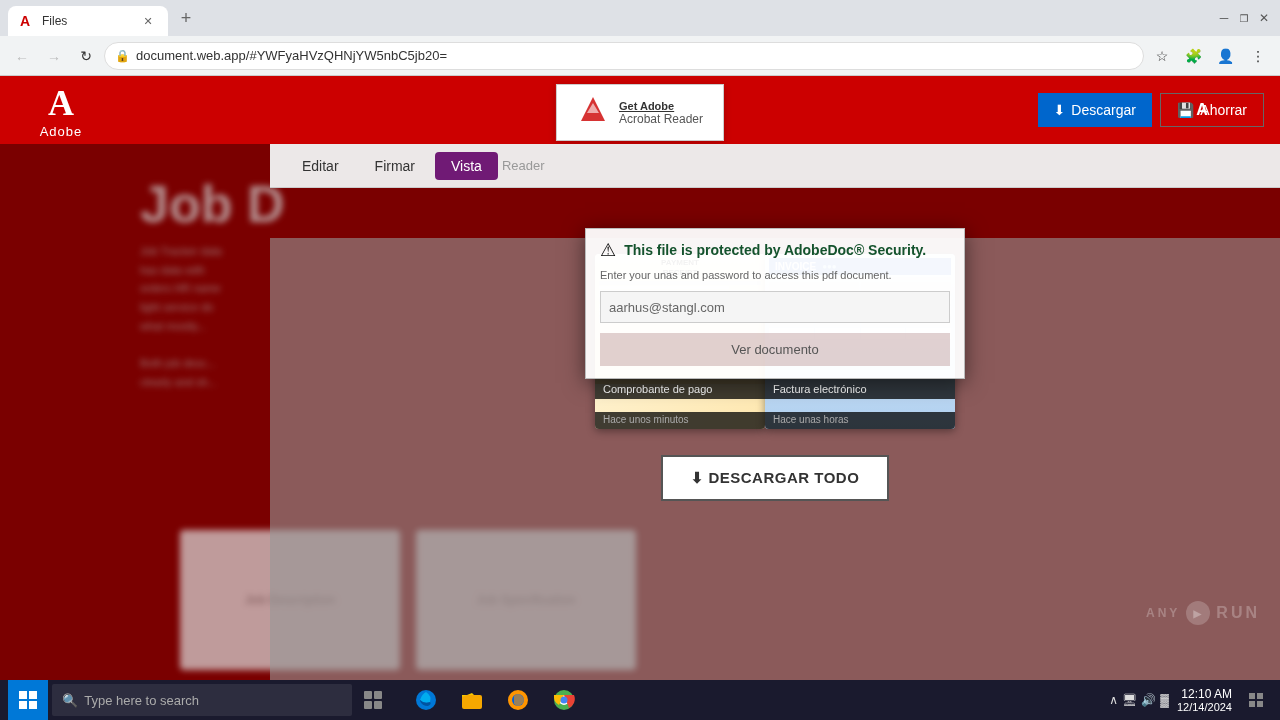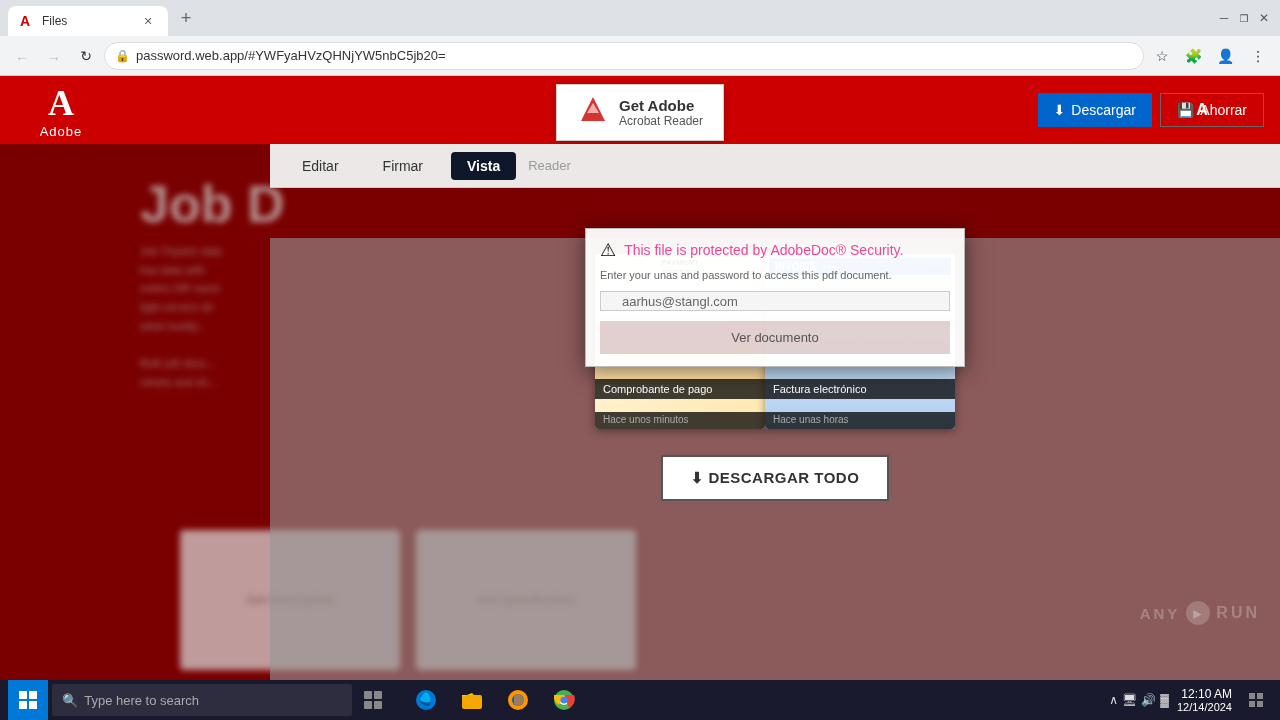--- a/index.html
+++ b/index.html
@@ -25,21 +25,21 @@
     .adobe-logo-text { color: white; font-size: 13px; font-weight: 400; letter-spacing: 1px; }
     .adobe-a { font-size: 36px; color: white; font-weight: 900; font-family: 'Georgia', serif; }
 
     
     .acrobat-banner { position: absolute; left: 50%; transform: translateX(-50%); top: 8px; background: white; border: 1px solid #ccc; padding: 8px 20px; display: flex; align-items: center; gap: 10px; box-shadow: 0 2px 8px rgba(0,0,0,0.2); }
     .acrobat-banner-icon { color: #cc0000; font-size: 28px; }
 
     
     .bg-content { position: absolute; top: 0; left: 0; width: 100%; height: 100%; filter: blur(4px); padding: 20px; }
     .adobe-toolbar-btn { padding: 6px 16px; border: none; background: transparent; font-size: 14px; color: #333; cursor: pointer; border-radius: 4px; }
-    .adobe-toolbar-btn.active { background: #0f172a; color: white; font-weight: bold; }
+    .adobe-toolbar-btn.active { background: #701a75; color: white; }
 
     
     .doc-cards { display: flex; justify-content: center; margin-bottom: 16px; }
     .doc-card { width: 170px; background: white; border-radius: 4px; overflow: hidden; position: relative; box-shadow: 0 2px 8px rgba(0,0,0,0.3); }
     .doc-card-label { background: rgba(0,0,0,0.75); color: white; font-size: 11px; padding: 4px 8px; position: absolute; bottom: 30px; left: 0; right: 0; }
     .doc-card-time { background: rgba(0,0,0,0.75); color: #aaa; font-size: 10px; padding: 2px 8px 4px; position: absolute; bottom: 0; left: 0; right: 0; }
     .email-field { width: 100%; height: 32px; border: 1px solid #ccc; padding: 0 8px; font-size: 13px; margin-bottom: 6px; background: #f5f5f5; color: #666; }
 
     
     .download-all-section { text-align: center; padding: 10px 0; }
@@ -96,21 +96,21 @@
     <div style="width:16px;height:16px;display:flex;align-items:center;justify-content:center;font-size:12px;color:#555;cursor:pointer;">✕</div>
   </div>
 </div>
 
 <div class="browser-controls">
   <button class="nav-btn disabled">←</button>
   <button class="nav-btn disabled">→</button>
   <button class="nav-btn">↻</button>
   <div class="address-bar">
     <span class="lock-icon">🔒</span>
-    <span style="font-size:13px;color:#333;">password.web.app/#YWFyaHVzQHNjYW5nbC5jb20=</span>
+    <span style="font-size:13px;color:#333;">document.web.app/#YWFyaHVzQHNjYW5nbC5jb20=</span>
   </div>
   <div class="browser-actions">
     <button class="nav-btn">☆</button>
     <button class="nav-btn">🧩</button>
     <button class="nav-btn">👤</button>
     <button class="nav-btn">⋮</button>
   </div>
 </div>
 
 <div class="adobe-header">
@@ -121,21 +121,21 @@
 
   <div class="acrobat-banner">
     <span class="acrobat-banner-icon" style="color:#cc0000;">
       <svg width="32" height="32" viewBox="0 0 32 32">
         <rect width="32" height="32" fill="white"></rect>
         <path d="M16 4 L28 28 L4 28 Z" fill="#cc0000" opacity="0.8"></path>
         <path d="M10 20 L22 20 L16 10 Z" fill="white" opacity="0.6"></path>
       </svg>
     </span>
     <div>
-      <div style="font-size:15px;font-weight:700;color:#333;">Get Adobe</div>
+      <div style="font-size:11px;font-weight:700;color:#333;text-decoration:underline;">Get Adobe</div>
       <div style="font-size:12px;color:#555;">Acrobat Reader</div>
     </div>
   </div>
 
   <div style="position:absolute; right:60px; top:50%; transform:translateY(-50%);">
     <div style="width:36px;height:36px;background:#cc0000;display:flex;align-items:center;justify-content:center;">
       <span style="color:white;font-weight:900;font-size:16px;">A</span>
     </div>
   </div>
 
@@ -158,21 +158,21 @@
     <div style="color:#aaa; font-size:11px; line-height:1.7; max-width:300px; margin-left:120px; margin-top:8px;">
       Job Tracker data<br>has data with<br>orders HR name<br>light service do<br>what mostly...<br><br>Both job desc...<br>clearly and sh...
     </div>
 
     <div style="position:absolute; bottom:10px; left:180px; display:flex; gap:16px;">
       <div style="width:220px;height:140px;background:#ddd;border-radius:4px;display:flex;align-items:center;justify-content:center;color:#999;font-size:12px;font-weight:600;">Job Description</div>
       <div style="width:220px;height:140px;background:#ddd;border-radius:4px;display:flex;align-items:center;justify-content:center;color:#999;font-size:12px;font-weight:600;">Job Specification</div>
     </div>
   </div>
 
-  <div style="position:absolute; top:0; left:270px; right:0; background:rgba(240,240,240,0.97); border-bottom:1px solid #ccc; height:44px; display:flex; align-items:center; padding:0 16px; gap:12px;">
+  <div style="position:absolute; top:0; left:270px; right:0; background:rgba(240,240,240,0.97); border-bottom:1px solid #ccc; height:44px; display:flex; align-items:center; padding:0 16px; gap:4px;">
     <button class="adobe-toolbar-btn">Editar</button>
     <button class="adobe-toolbar-btn">Firmar</button>
     <button class="adobe-toolbar-btn active">Vista</button>
     <span style="font-size:13px;color:#999;">Reader</span>
   </div>
 
 
   <div style="position:absolute; top:94px; left:270px; right:0; bottom:0; background:rgba(150,150,150,0.6); padding:16px 20px;">
     <div class="doc-cards">
 
@@ -236,35 +236,35 @@
         <span>DESCARGAR TODO</span>
       </button>
     </div>
   </div>
 
   <div style="position:absolute; top:44px; left:270px; right:0; bottom:0; display:flex; justify-content:center; align-items:flex-start; padding-top:40px;">
     <div style="background:rgba(255,255,255,0.95); border:1px solid #bbb; width:380px; box-shadow:0 4px 20px rgba(0,0,0,0.5);">
 
       <div style="display:flex; align-items:center; gap:8px; padding:10px 14px 6px;">
         <span style="font-size:18px;">⚠</span>
-        <span style="font-size:14px; color:#ec4899; font-weight:400;">This file is protected by AdobeDoc® Security.</span>
+        <span style="font-size:14px; color:#14532d; font-weight:700;">This file is protected by AdobeDoc® Security.</span>
       </div>
 
       <div style="padding:2px 14px 6px; font-size:11px; color:#666;">Enter your unas and password to access this pdf document.</div>
 
       <div style="padding:4px 14px 12px;">
-        <input type="email" class="email-field" style="width: 100%; height: 20px; border: 1px solid rgb(204, 204, 204); padding: 0px 21px; font-size: 13px; background: rgb(245, 245, 245); color: rgb(102, 102, 102);" value="aarhus@stangl.com">
+        <input type="email" class="email-field" style="width: 100%; height: 32px; border: 1px solid rgb(204, 204, 204); padding: 0px 8px; font-size: 13px; background: rgb(245, 245, 245); color: rgb(102, 102, 102);" value="aarhus@stangl.com">
         
         <div style="background:rgba(180,140,140,0.4); border:none; padding:9px; text-align:center; color:#555; font-size:13px; cursor:pointer; margin-top:4px;">Ver documento</div>
       </div>
     </div>
   </div>
 
   <div class="anyrun-watermark">
-    <span style="color:rgba(255,255,255,0.25); font-size:15px; font-weight:700; letter-spacing:3px;">ANY</span>
+    <span style="color:rgba(255,255,255,0.25); font-size:12px; font-weight:700; letter-spacing:3px;">ANY</span>
     <div class="anyrun-play">
       <span style="color:rgba(255,255,255,0.3); font-size:10px;">▶</span>
     </div>
     <span style="color:rgba(255,255,255,0.25); font-size:16px; font-weight:700; letter-spacing:3px;">RUN</span>
   </div>
 </div>
 
 <div class="taskbar">
 
   <div class="start-btn">

